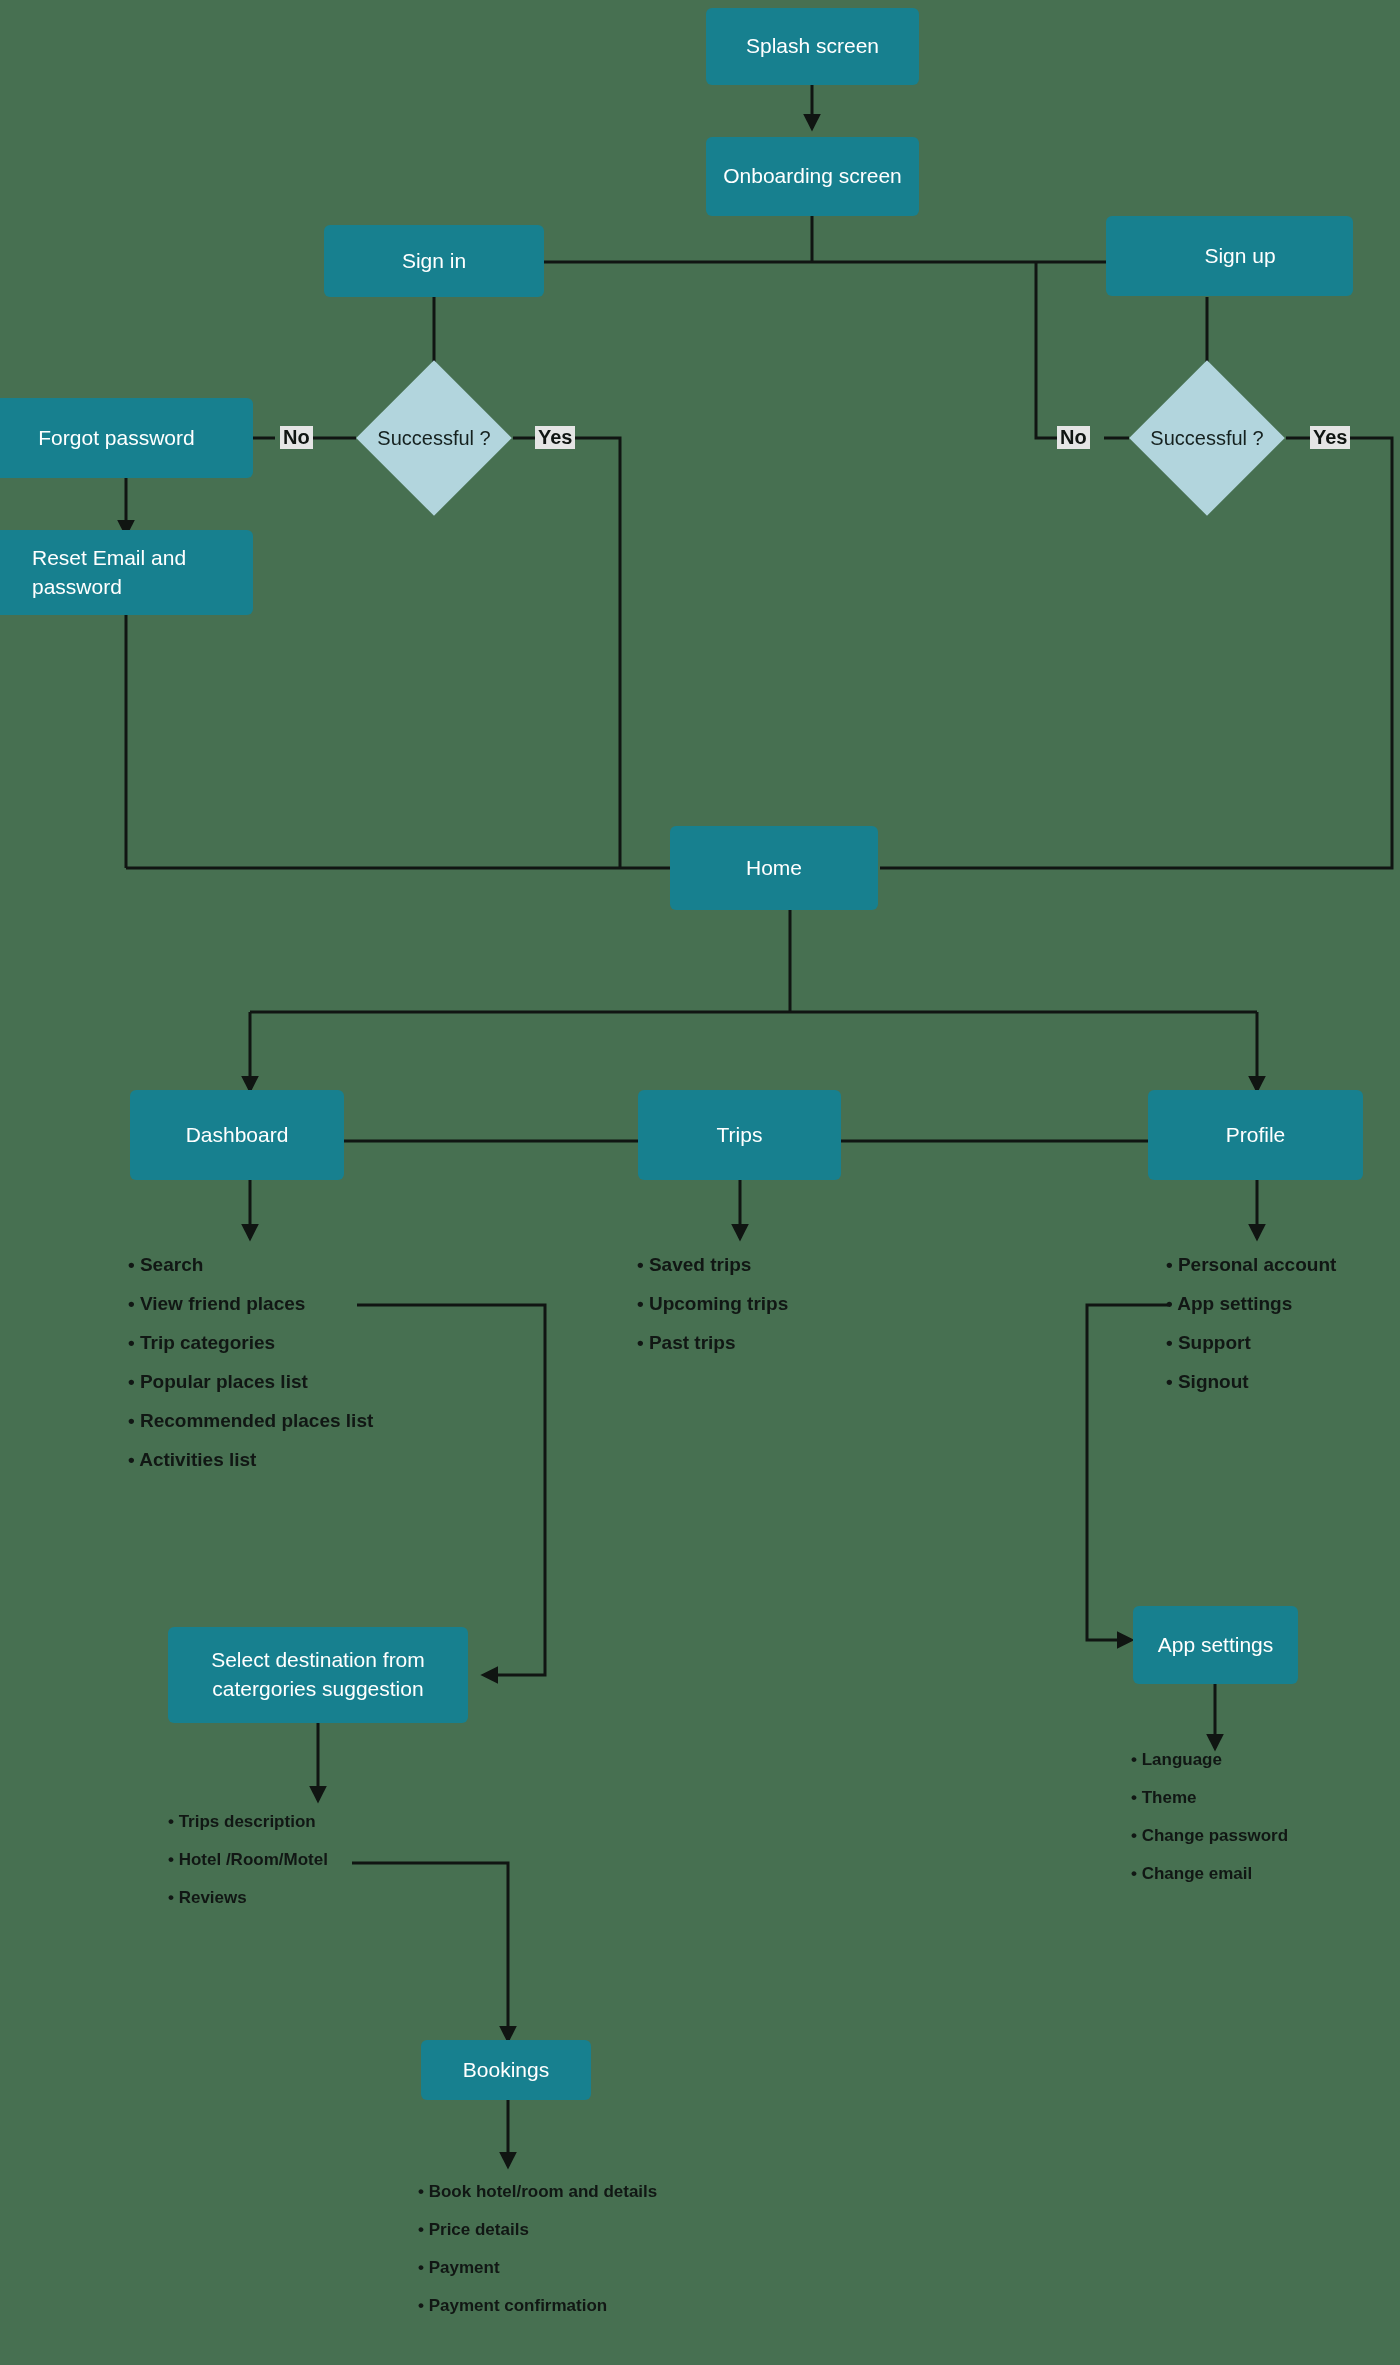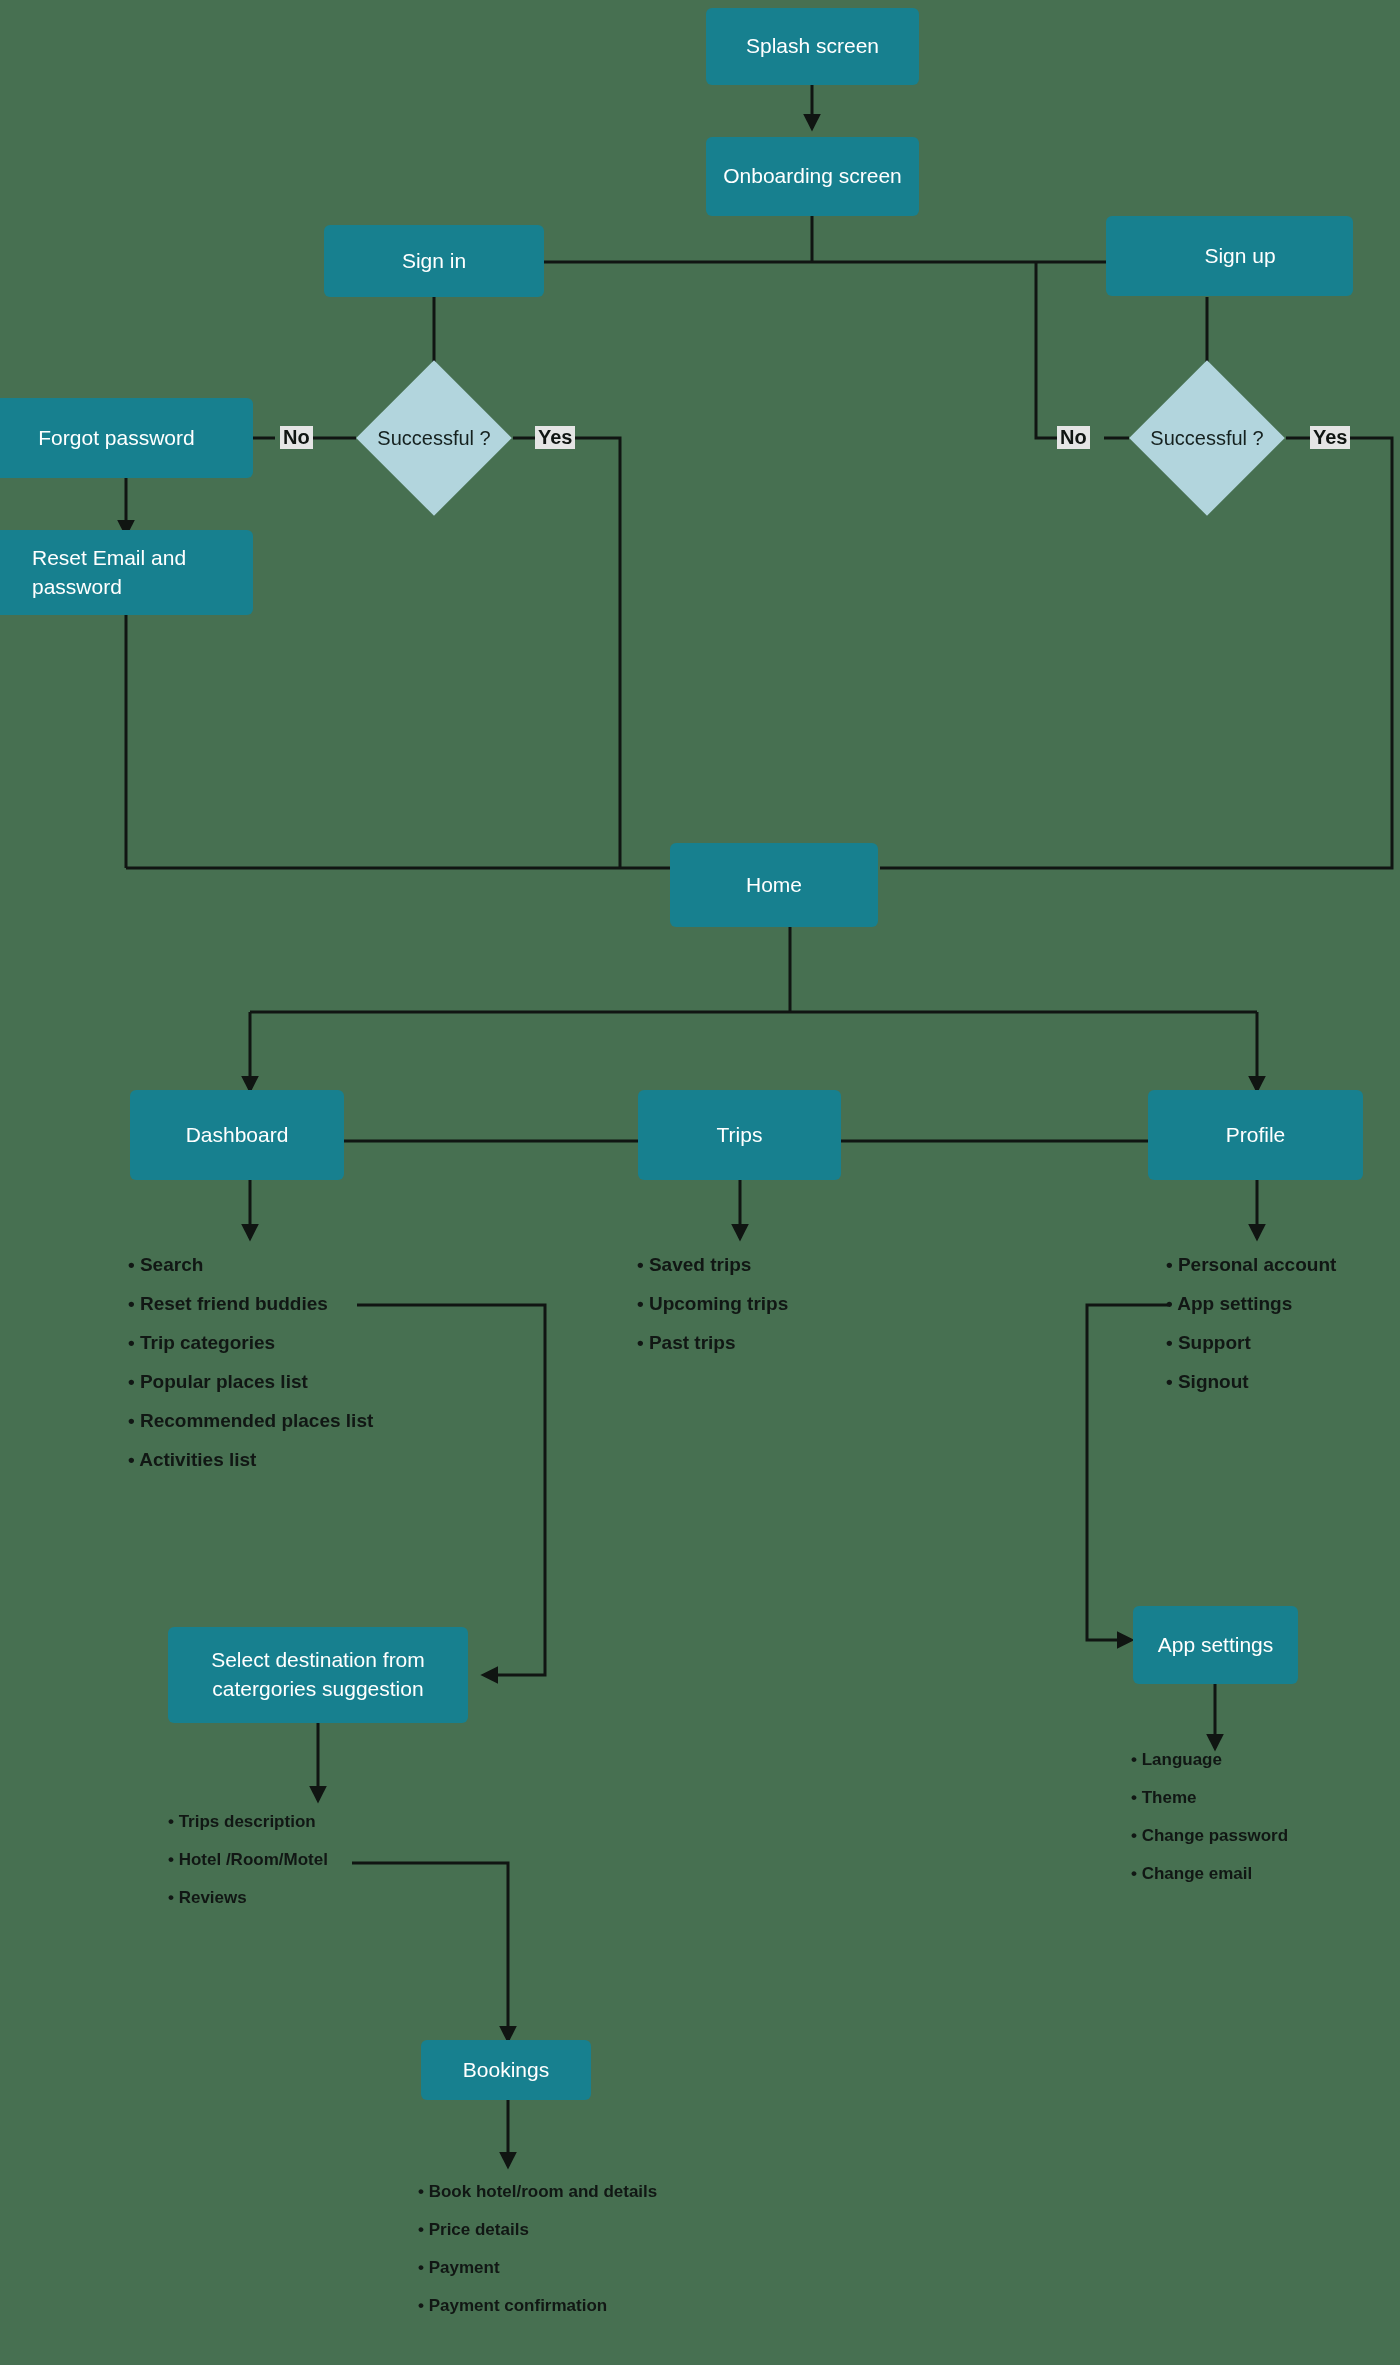--- a/index.html
+++ b/index.html
@@ -142,21 +142,21 @@
   </div>
 
   <div class="node" style="left:-20px;top:398px;width:273px;height:80px;">
     <span>Forgot password</span>
   </div>
 
   <div class="node leftalign" style="left:-20px;top:530px;width:273px;height:85px;padding-left:52px;">
     <span>Reset Email and password</span>
   </div>
 
-  <div class="node" style="left:670px;top:826px;width:208px;height:84px;margin-top:17px;">
+  <div class="node" style="left:670px;top:826px;width:208px;height:84px;">
     <span>Home</span>
   </div>
 
   <div class="node" style="left:130px;top:1090px;width:214px;height:90px;">
     <span>Dashboard</span>
   </div>
 
   <div class="node" style="left:638px;top:1090px;width:203px;height:90px;">
     <span>Trips</span>
   </div>
@@ -187,21 +187,21 @@
     <div class="dlabel">Successful ?</div>
   </div>
 
   <div class="edgelabel" style="left:280px;top:426px;">No</div>
   <div class="edgelabel" style="left:535px;top:426px;">Yes</div>
   <div class="edgelabel" style="left:1057px;top:426px;">No</div>
   <div class="edgelabel" style="left:1310px;top:426px;">Yes</div>
 
   <div class="bullets sz18" style="left:128px;top:1254px;">
     <div class="bi">• Search</div>
-    <div class="bi">• Reset friend buddies</div>
+    <div class="bi">• View friend places</div>
     <div class="bi">• Trip categories</div>
     <div class="bi">• Popular places list</div>
     <div class="bi">• Recommended places list</div>
     <div class="bi">• Activities list</div>
   </div>
 
   <div class="bullets sz18" style="left:637px;top:1254px;">
     <div class="bi">• Saved trips</div>
     <div class="bi">• Upcoming trips</div>
     <div class="bi">• Past trips</div>

